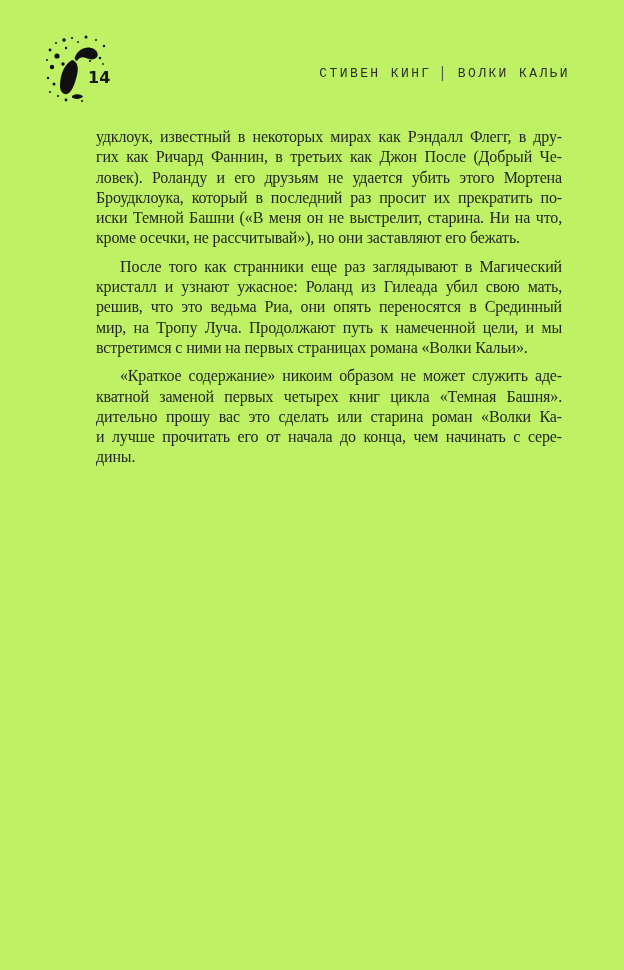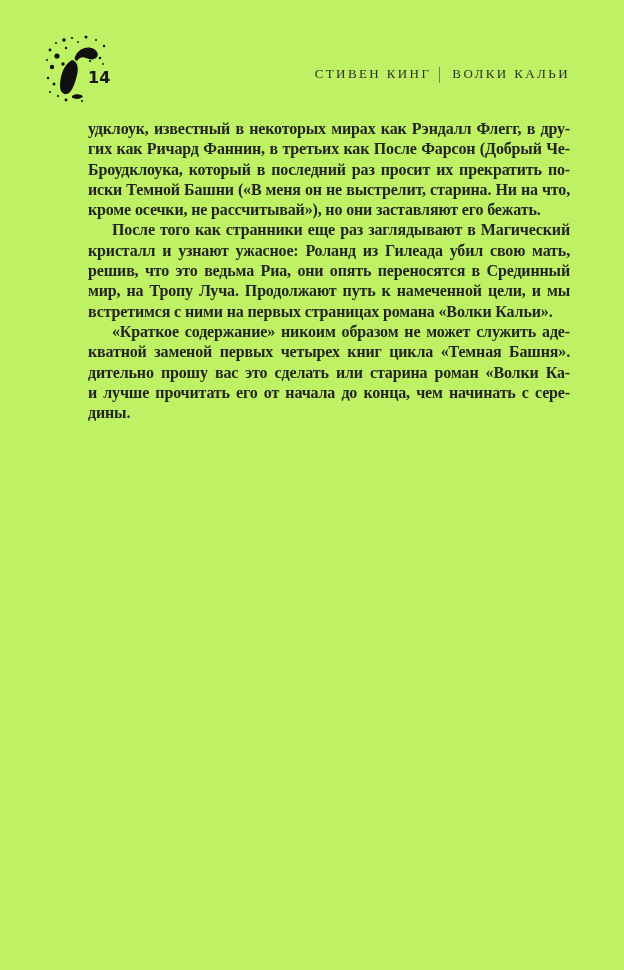--- a/index.html
+++ b/index.html
@@ -32,21 +32,21 @@
     font-weight: bold;
     font-size: 16px;
     line-height: 18px;
     color: #161616;
     z-index: 2;
   }
   .running-head {
     position: absolute;
     top: 66px;
     right: 54px;
-    font-family: Liberation Serif, serif;
+    font-family: Liberation Mono, monospace;
     font-stretch: condensed;
     font-size: 13px;
     line-height: 15px;
     letter-spacing: 2.4px;
     color: #2d2d2d;
     white-space: nowrap;
   }
   .running-head .sep {
     display: inline-block;
     margin: 0 9px 0 7px;
@@ -57,21 +57,21 @@
   
   .body-text {
     position: absolute;
     left: 88px;
     top: 119px;
     width: 482px;
     font-size: 16px;
     letter-spacing: -0.15px;
     color: #242424;
   }
-  .paragraph { margin: 0; font-weight: bold; }
+  .paragraph { margin: 8px; }
   .line {
     height: 20.3px;
     line-height: 20.3px;
     overflow: hidden;
     text-align: justify;
     text-align-last: justify;
     white-space: normal;
   }
   .line.last { text-align-last: left; }
   .line.indent { text-indent: 24px; }
@@ -119,21 +119,22 @@
 
   <div class="page-number">14</div>
 
   <div class="running-head">
     <span>СТИВЕН КИНГ</span><span class="sep">|</span><span>ВОЛКИ КАЛЬИ</span>
   </div>
 
   <div class="body-text">
       <div class="paragraph">
         <div class="line">удклоук, известный в некоторых мирах как Рэндалл Флегг, в дру-</div>
-        <div class="line">гих как Ричард Фаннин, в третьих как После Фарсон (Добрый Че-</div>
+        <div class="line">гих как Ричард Фаннин, в третьих как Джон После (Добрый Че-</div>
+        <div class="line">ловек). Роланду и его друзьям не удается убить этого Мортена</div>
         <div class="line">Броудклоука, который в последний раз просит их прекратить по-</div>
         <div class="line">иски Темной Башни («В меня он не выстрелит, старина. Ни на что,</div>
         <div class="line last">кроме осечки, не рассчитывай»), но они заставляют его бежать.</div>
       </div>
       <div class="paragraph">
         <div class="line indent">После того как странники еще раз заглядывают в Магический</div>
         <div class="line">кристалл и узнают ужасное: Роланд из Гилеада убил свою мать,</div>
         <div class="line">решив, что это ведьма Риа, они опять переносятся в Срединный</div>
         <div class="line">мир, на Тропу Луча. Продолжают путь к намеченной цели, и мы</div>
         <div class="line last">встретимся с ними на первых страницах романа «Волки Кальи».</div>

